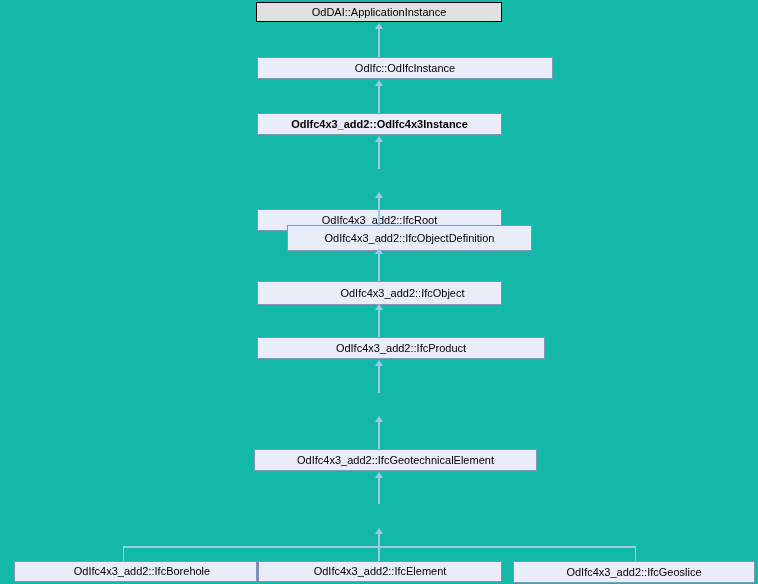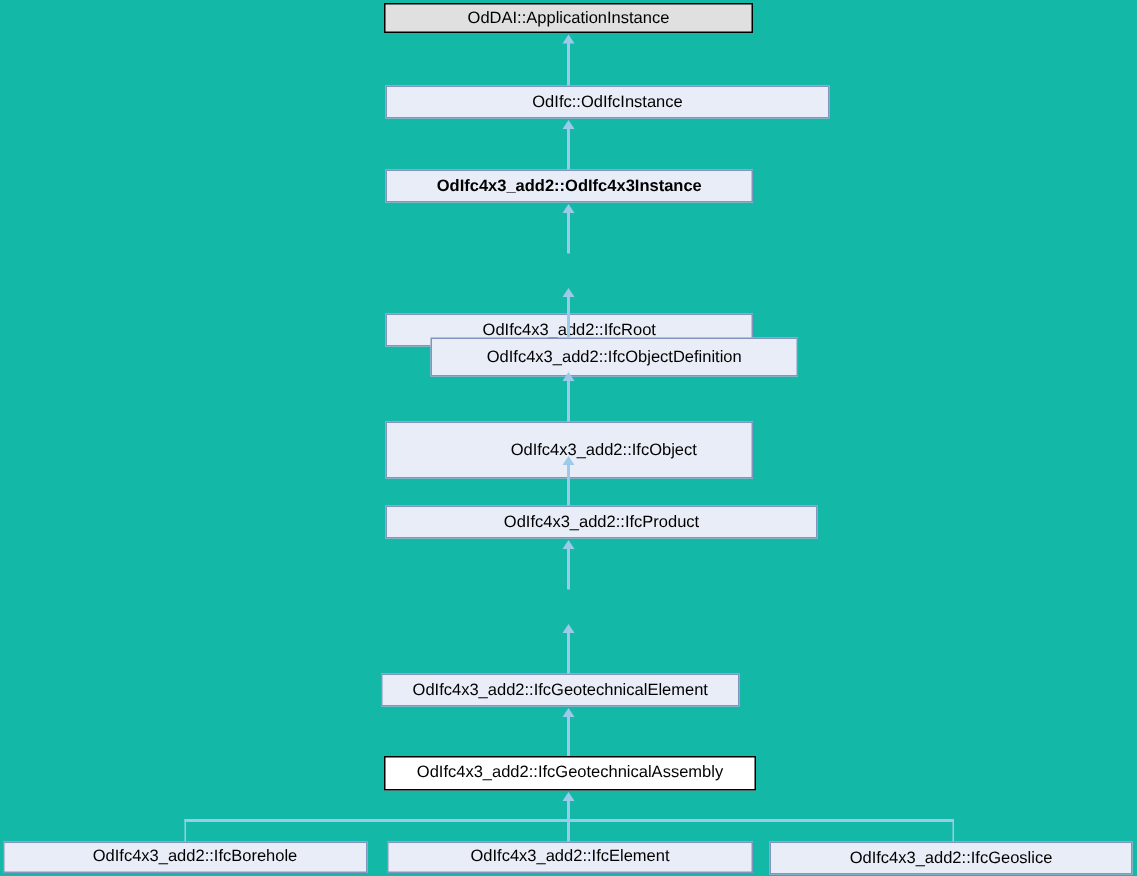--- a/index.html
+++ b/index.html
@@ -60,26 +60,25 @@
 </head>
 <body>
 
 <div class="stage">
 
   <div class="node external" style="left:256px; top:2px;   width:246px; height:20px;">OdDAI::ApplicationInstance</div>
   <div class="node" style="left:257px; top:57px;  width:296px; height:22px;">OdIfc::OdIfcInstance</div>
   <div class="node" style="left:257px; top:113px; width:245px; height:22px;font-weight:bold;">OdIfc4x3_add2::OdIfc4x3Instance</div>
   <div class="node" style="left:257px; top:169px; width:245px; height:22px;margin-top:40px;">OdIfc4x3_add2::IfcRoot</div>
   <div class="node" style="left:257px; top:225px; width:245px; height:26px;margin-left:30px;">OdIfc4x3_add2::IfcObjectDefinition</div>
-  <div class="node" style="left:257px; top:281px; width:245px; height:38px;padding-left:46px;">OdIfc4x3_add2::IfcObject</div>
+  <div class="node" style="left:257px; top:281px; width:245px; height:24px;padding-left:46px;">OdIfc4x3_add2::IfcObject</div>
   <div class="node" style="left:257px; top:337px; width:288px; height:22px;">OdIfc4x3_add2::IfcProduct</div>
-  <div class="node" style="left:254px; top:449px; width:239px; height:22px;">OdIfc4x3_add2::IfcGeotechnicalElement</div>
-  <div class="node current" style="left:256px; top:504px; width:248px; height:23px;">OdIfc4x3_add2::IfcGeotechnicalAssembly</div>
+  <div class="node" style="left:254px; top:449px; width:283px; height:22px;">OdIfc4x3_add2::IfcGeotechnicalElement</div>
 
-  <div class="node" style="left:2px;   top:561px; width:243px; height:21px;padding-left:13px;">OdIfc4x3_add2::IfcBorehole</div>
+  <div class="node" style="left:14px;   top:561px; width:243px; height:21px;padding-left:13px;">OdIfc4x3_add2::IfcBorehole</div>
   <div class="node" style="left:258px; top:561px; width:244px; height:21px;">OdIfc4x3_add2::IfcElement</div>
   <div class="node" style="left:513px; top:561px; width:242px; height:22px;">OdIfc4x3_add2::IfcGeoslice</div>
 
   <div class="arrow-up" style="left:374.5px; top:23px;"></div>
   <div class="vline" style="left:378px;   top:28px;  height:29px;"></div>
 
   <div class="arrow-up" style="left:374.5px; top:80px;"></div>
   <div class="vline" style="left:378px;   top:85px;  height:28px;"></div>
 
   <div class="arrow-up" style="left:374.5px; top:136px;"></div>

